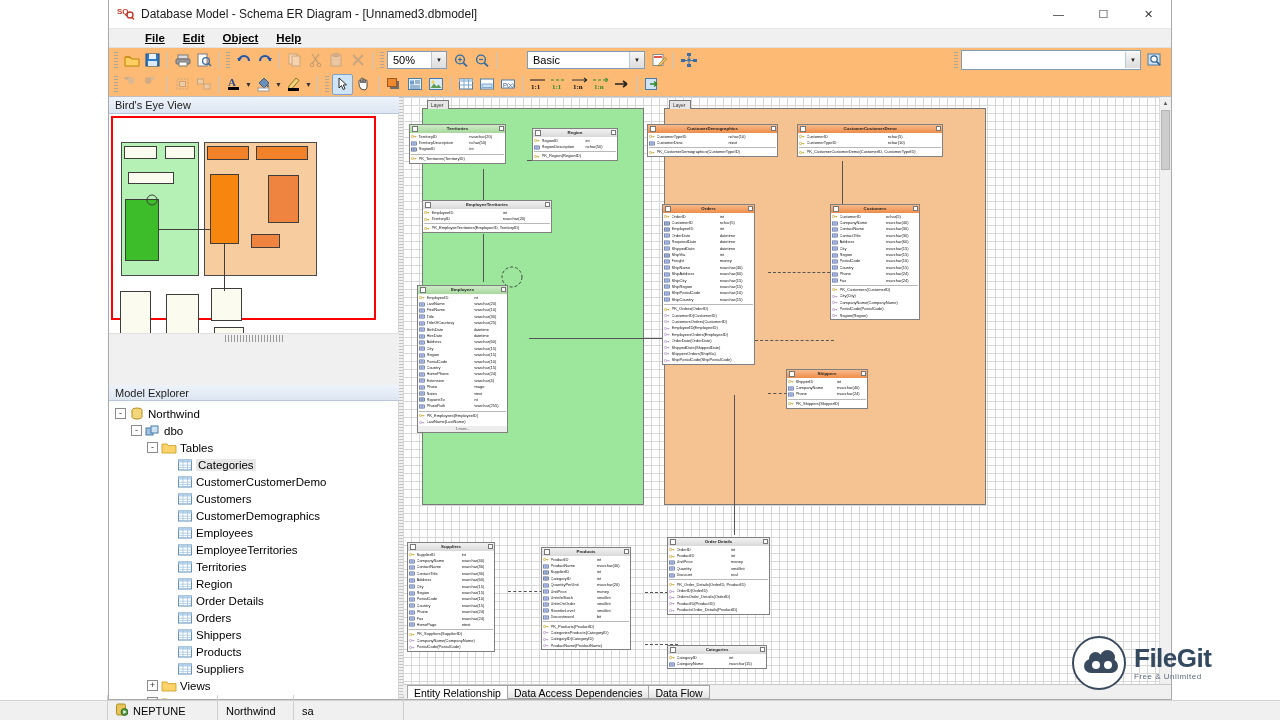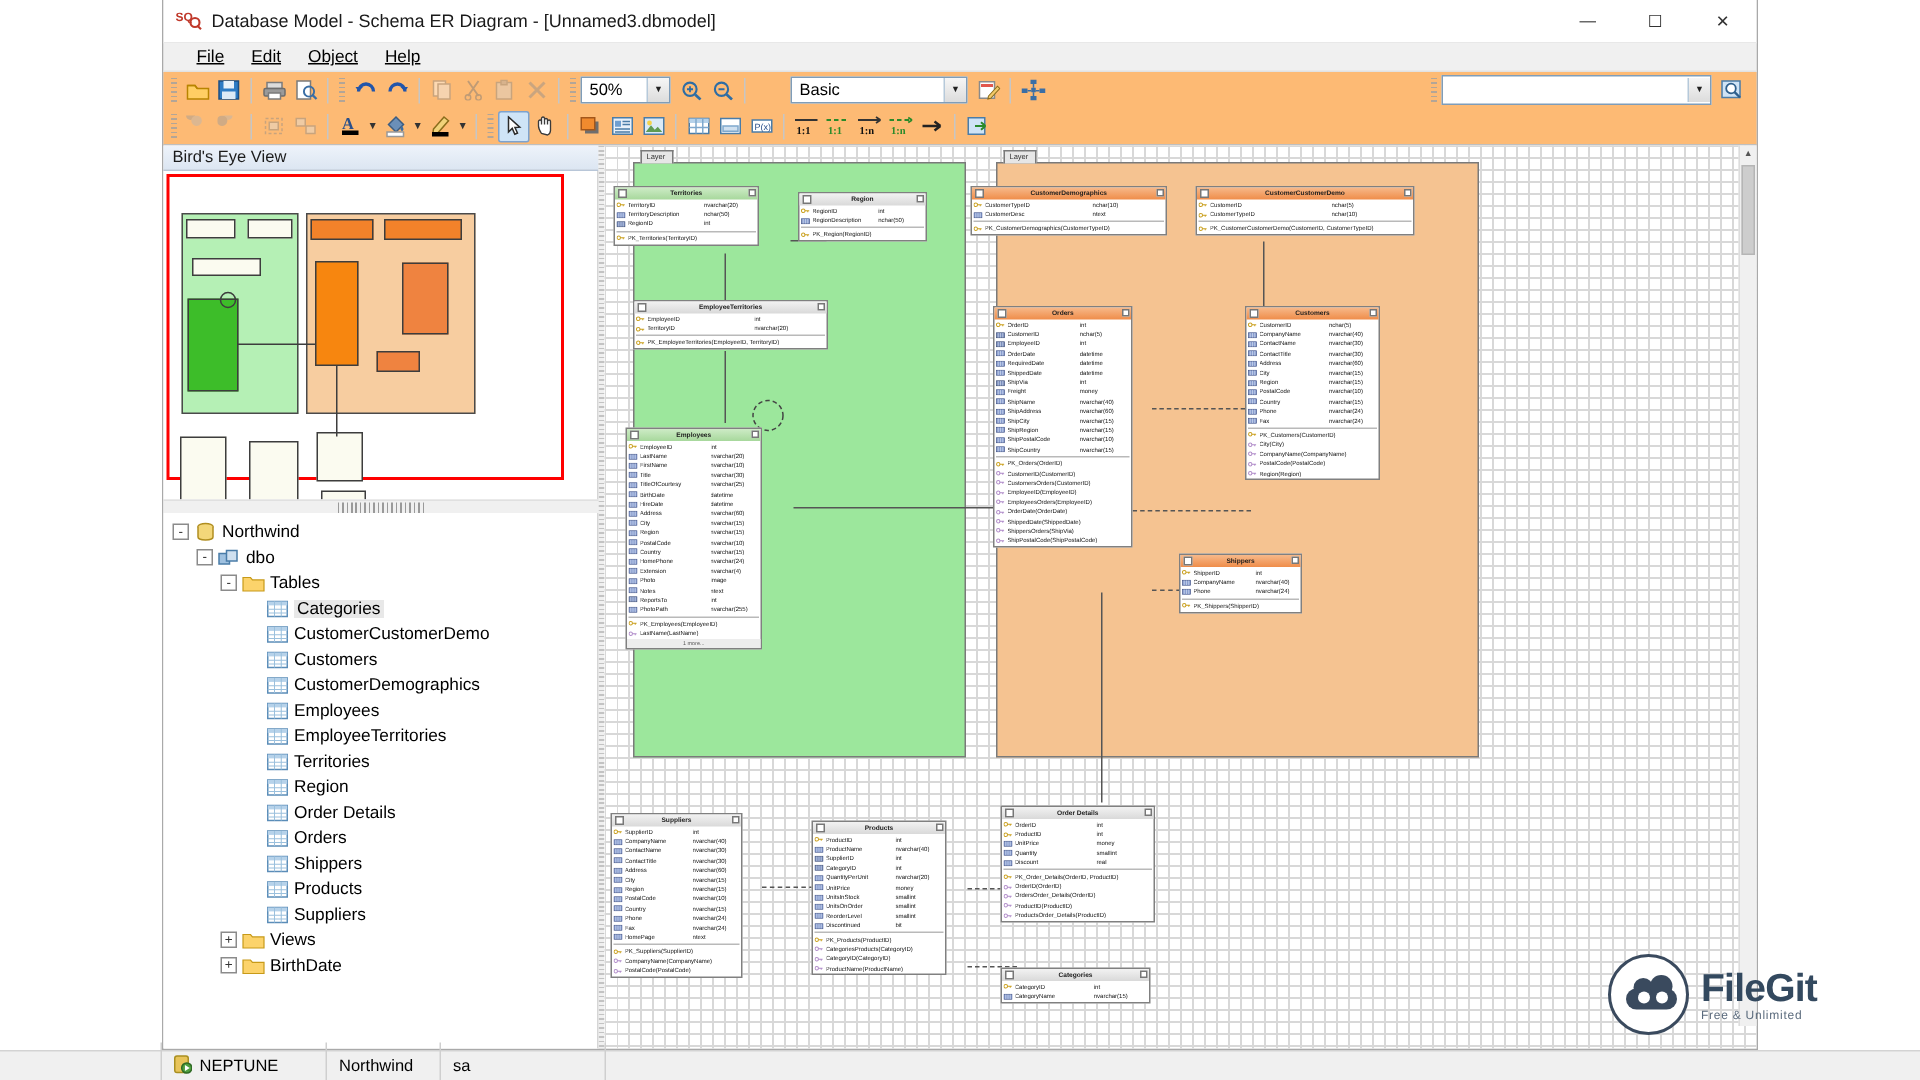--- a/index.html
+++ b/index.html
@@ -30,21 +30,21 @@
   #title-text { font-size:12px; color:#1a1a1a; flex:1 1 auto; }
   .win-btns { display:flex; height:29px; }
   .win-btn {
     width:45px; height:29px; display:flex; align-items:center; justify-content:center;
     font-size:11px; color:#333; cursor:default;
   }
 
   
   #menubar {
     height:19px; background:#f0f0f0; display:flex; align-items:center;
-    padding-left:13px; flex:0 0 auto; border-bottom:1px solid #e2e2e2;
+    padding-left:27px; flex:0 0 auto; border-bottom:1px solid #e2e2e2;font-weight:bold;
   }
   .menu-item { padding:2px 9px; font-size:11.5px; color:#000; cursor:default; }
   .menu-item u { text-decoration:underline; }
 
   
   #toolbars { flex:0 0 auto; background:#fdba74; border-bottom:1px solid #bfbfbf; }
   .tb-row { display:flex; align-items:center; height:24px; padding-left:2px; }
   .grip {
     width:4px; height:17px; margin:0 3px;
     background-image:repeating-linear-gradient(to bottom,#a0a0a0 0 1px,transparent 1px 3px);
@@ -72,21 +72,21 @@
     font-size:6px; color:#222;
   }
   #zoom-combo { width:60px; }
   #style-combo { width:118px;margin-left:26px; }
   #find-combo { width:180px; height:20px;}
 
   
   #body-area { flex:1 1 auto; display:flex; min-height:0; }
 
   
-  #left-pane { width:290px; flex:0 0 290px; display:flex; flex-direction:column; background:#f0f0f0;}
+  #left-pane { width:290px; flex:0 0 290px; display:flex; flex-direction:column; background:#f0f0f0;gap:43px;}
   .pane-head {
     height:17px; background:linear-gradient(#eef3fa,#dce6f2);
     border-bottom:1px solid #b8c6d8; display:flex; align-items:center;
     padding-left:6px; font-size:11px; color:#1b1b1b;
   }
   #birdseye-pane { height:245px; flex:0 0 245px; display:flex; flex-direction:column; }
   #birdseye-canvas {
     flex:1 1 auto; background:#fff; position:relative; margin:0; overflow:hidden;
     border-right:1px solid #d6d6d6;
   }
@@ -546,20 +546,21 @@
           <svg style="position:absolute;left:36px;top:79px" width="14" height="14">
               <circle cx="7" cy="7" r="5" fill="none" stroke="#3d3d3d"></circle>
             </svg>
         </div>
         <div id="be-hscroll">
             <div class="thumb"></div>
           </div>
       </div>
 
       <div id="explorer-pane">
+        <div class="pane-head">Model Explorer</div>
         <div id="tree">
             <div class="tn" style="padding-left: 6px;">
               <div class="exp">-</div>
               <span>
                 <svg class="ic" viewBox="0 0 16 14">
                   <ellipse cx="8" cy="3" rx="5" ry="2" fill="#f3d77a" stroke="#b08e20"></ellipse>
                   <path d="M3 3v7c0 1.1 2.2 2 5 2s5-.9 5-2V3" fill="#f3d77a" stroke="#b08e20"></path>
                 </svg>
               </span>
               <span class="lbl">Northwind</span>
@@ -1883,20 +1884,25 @@
               </div>
             </div>
           </div>
       </div>
 
       <div id="vscroll">
         <div class="arr">▲</div>
         <div class="thumb"></div>
       </div>
 
+      <div id="canvas-tabs">
+          <div class="ctab on">Entity Relationship</div>
+          <div class="ctab">Data Access Dependencies</div>
+          <div class="ctab">Data Flow</div>
+        </div>
     </div>
   </div>
 </div>
 
 <div id="statusbar">
   <div class="sb-cell" style="width:108px;border-right:1px solid #cfcfcf;"></div>
   <div class="sb-cell" style="width:110px;gap:5px;">
     <span>
       <svg width="12" height="13">
           <rect x="0.5" y="1" width="9" height="11" rx="1.5" fill="#e8c45a" stroke="#a98f20"></rect>

